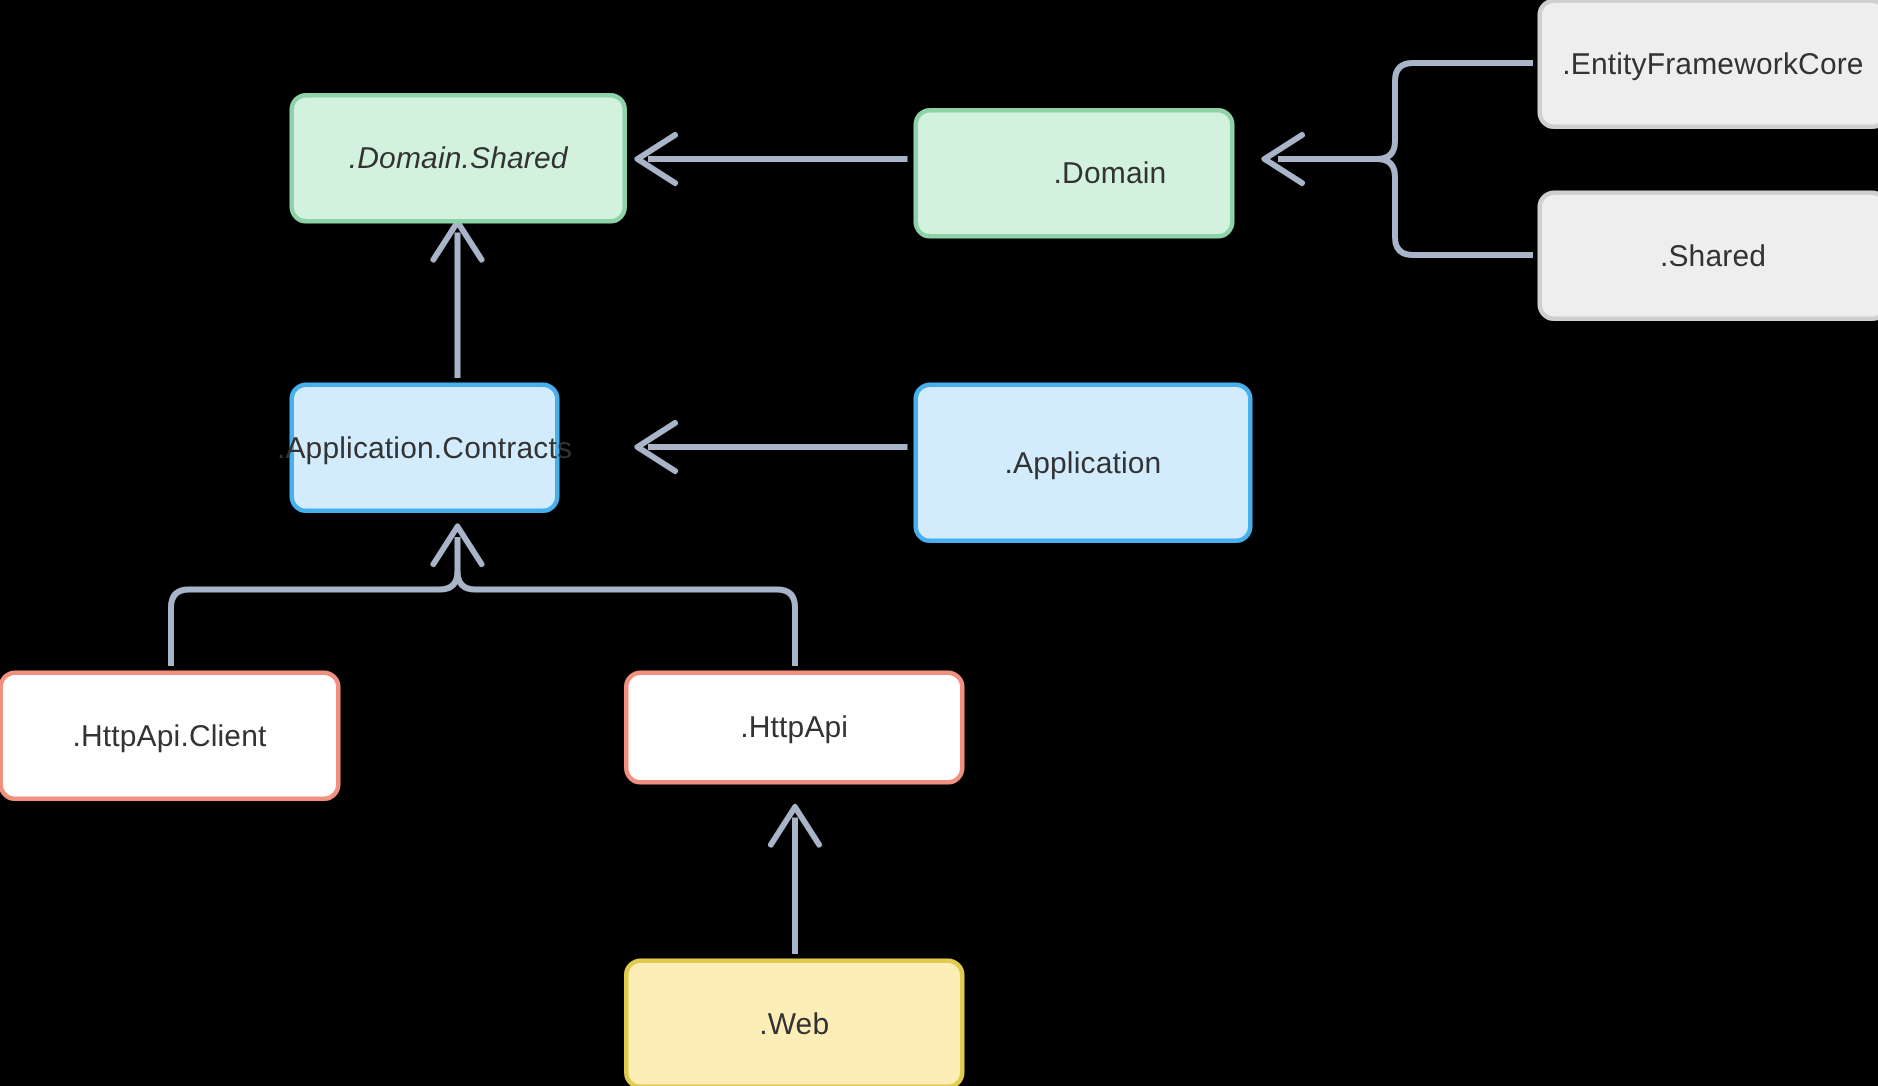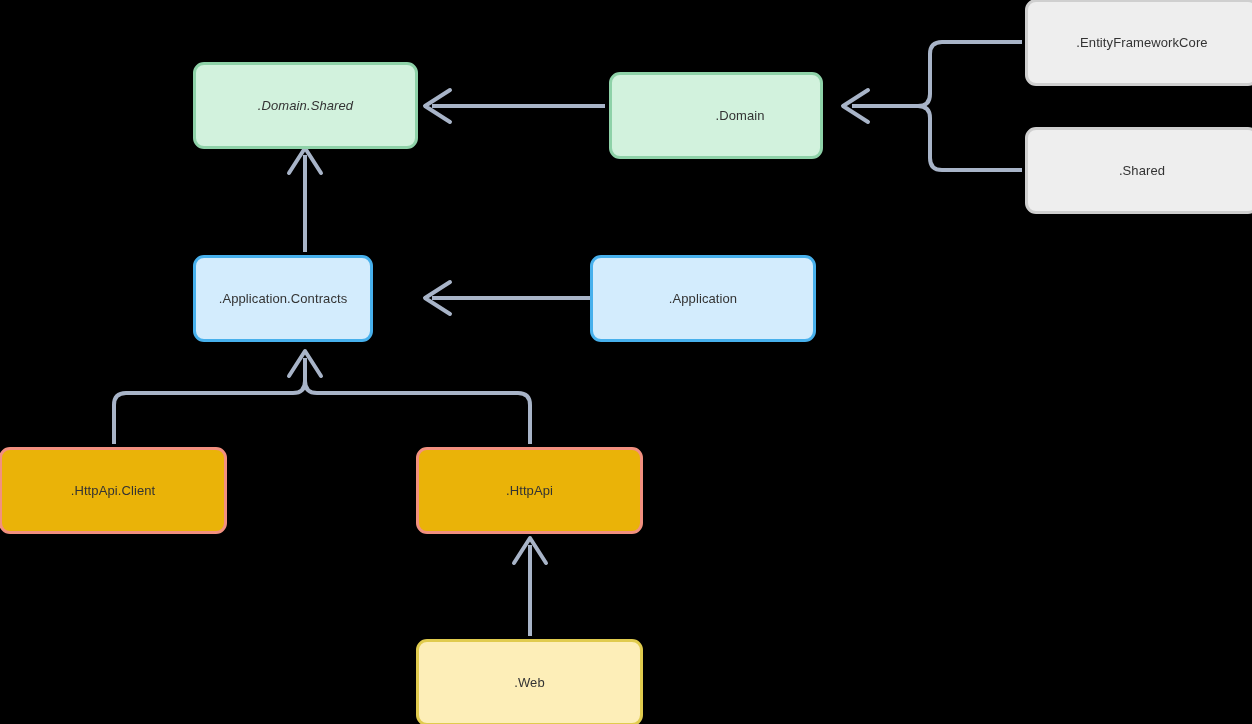--- a/index.html
+++ b/index.html
@@ -30,30 +30,30 @@
     display: flex;
     align-items: center;
     justify-content: center;
     border-radius: 11px;
     border-style: solid;
     border-width: 3px;
     text-align: center;
     z-index: 2;
   }
   .node-label {
-    font-size: 13px;
+    font-size: 20px;
     line-height: 1.2;
     color: #333333;
     letter-spacing: 0.1px;
     padding: 0 8px;
     white-space: nowrap;
   }
   .n-green  { background: #d2f2dd; border-color: #8ed2a8; }
   .n-blue   { background: #d3ecfd; border-color: #47b0ec; }
-  .n-red    { background: #eab308; border-color: #f2907f; }
+  .n-red    { background: #ffffff; border-color: #f2907f; }
   .n-yellow { background: #fdeeb8; border-color: #e0cb4e; }
   .n-gray   { background: #eeeeee; border-color: #cfcfcf; }
 </style>
 </head>
 <body>
 
 <div id="canvas">
 
   <svg id="edges" viewBox="0 0 1252 724" width="1252" height="724" xmlns="http://www.w3.org/2000/svg">
     <g fill="none" stroke="#a8b4c8" stroke-width="4" stroke-linecap="butt" stroke-linejoin="round">
@@ -106,29 +106,29 @@
   </div>
 
   <div class="node n-gray" style="left:1025px; top:127px; width:234px; height:87px;">
     <span class="node-label">.Shared</span>
   </div>
 
   <div class="node n-blue" style="left:193px; top:255px; width:180px; height:87px;">
     <span class="node-label">.Application.Contracts</span>
   </div>
 
-  <div class="node n-blue" style="left:590px; top:255px; width:226px; height:87px;">
+  <div class="node n-blue" style="left:609px; top:255px; width:226px; height:107px;">
     <span class="node-label">.Application</span>
   </div>
 
   <div class="node n-red" style="left:-1px; top:447px; width:228px; height:87px;">
     <span class="node-label">.HttpApi.Client</span>
   </div>
 
-  <div class="node n-red" style="left:416px; top:447px; width:227px; height:87px;">
+  <div class="node n-red" style="left:416px; top:447px; width:227px; height:76px;">
     <span class="node-label">.HttpApi</span>
   </div>
 
   <div class="node n-yellow" style="left:416px; top:639px; width:227px; height:87px;">
     <span class="node-label">.Web</span>
   </div>
 
 </div>
 
 </body></html>

